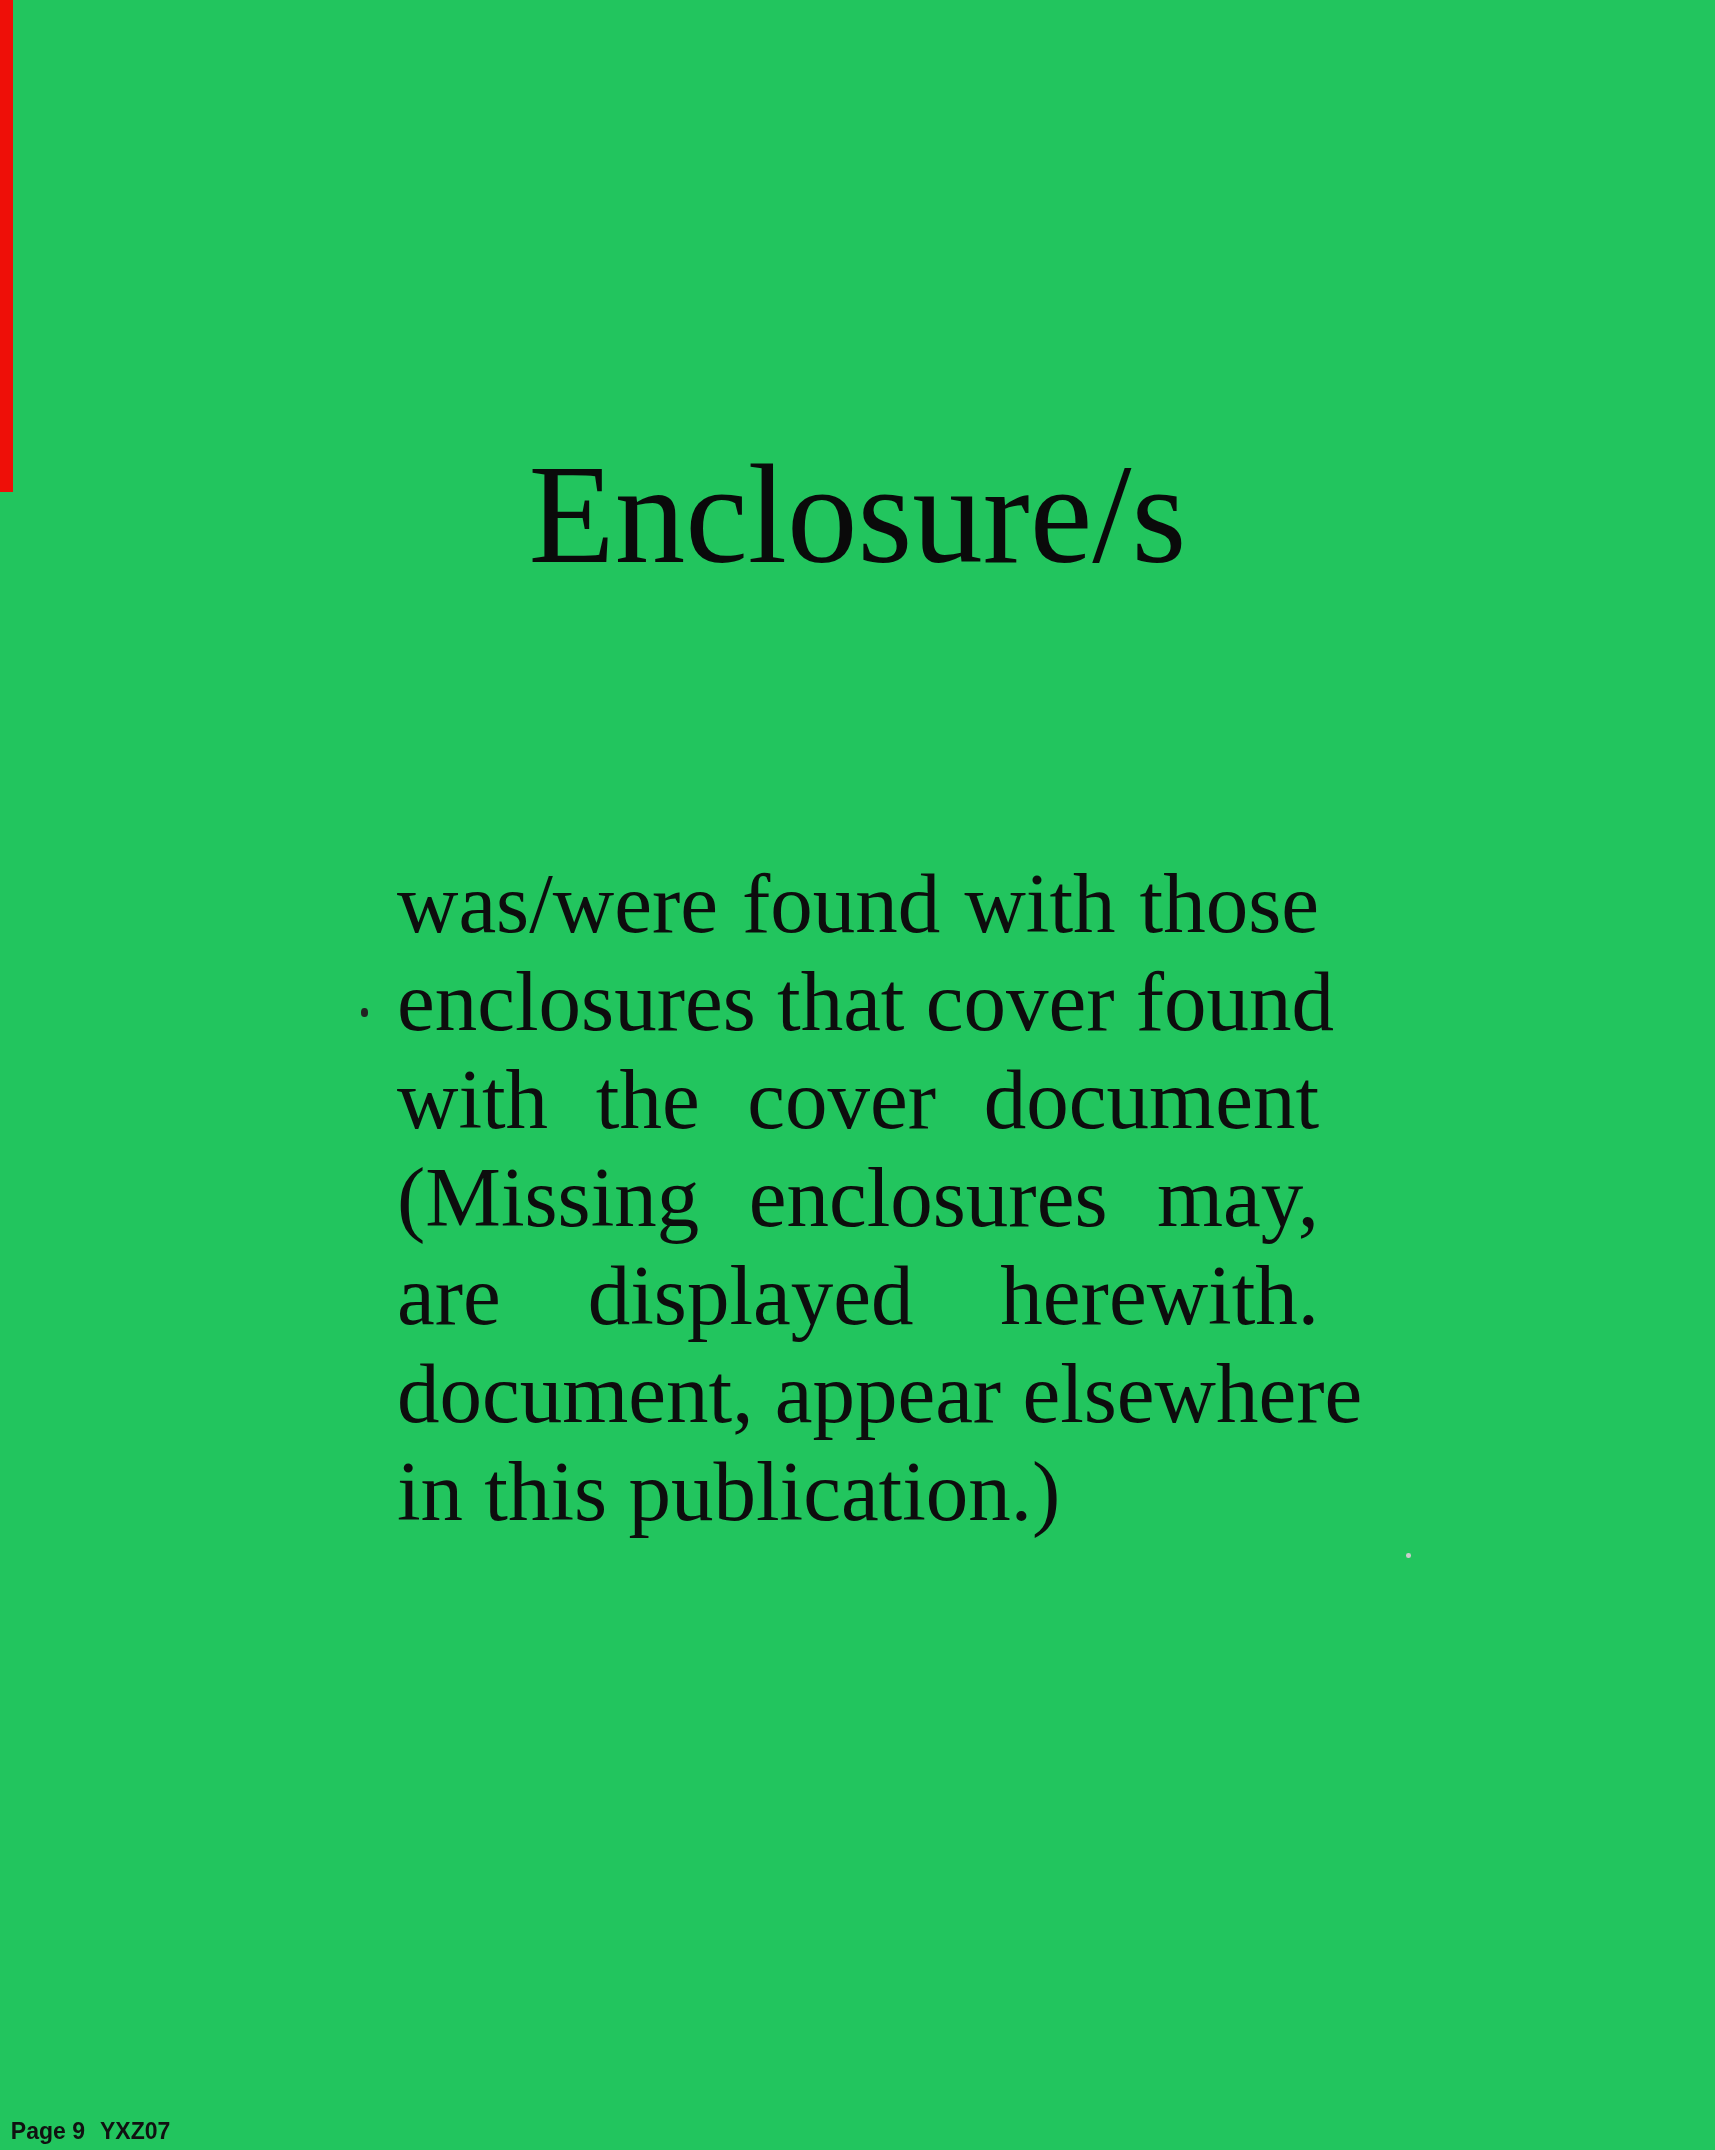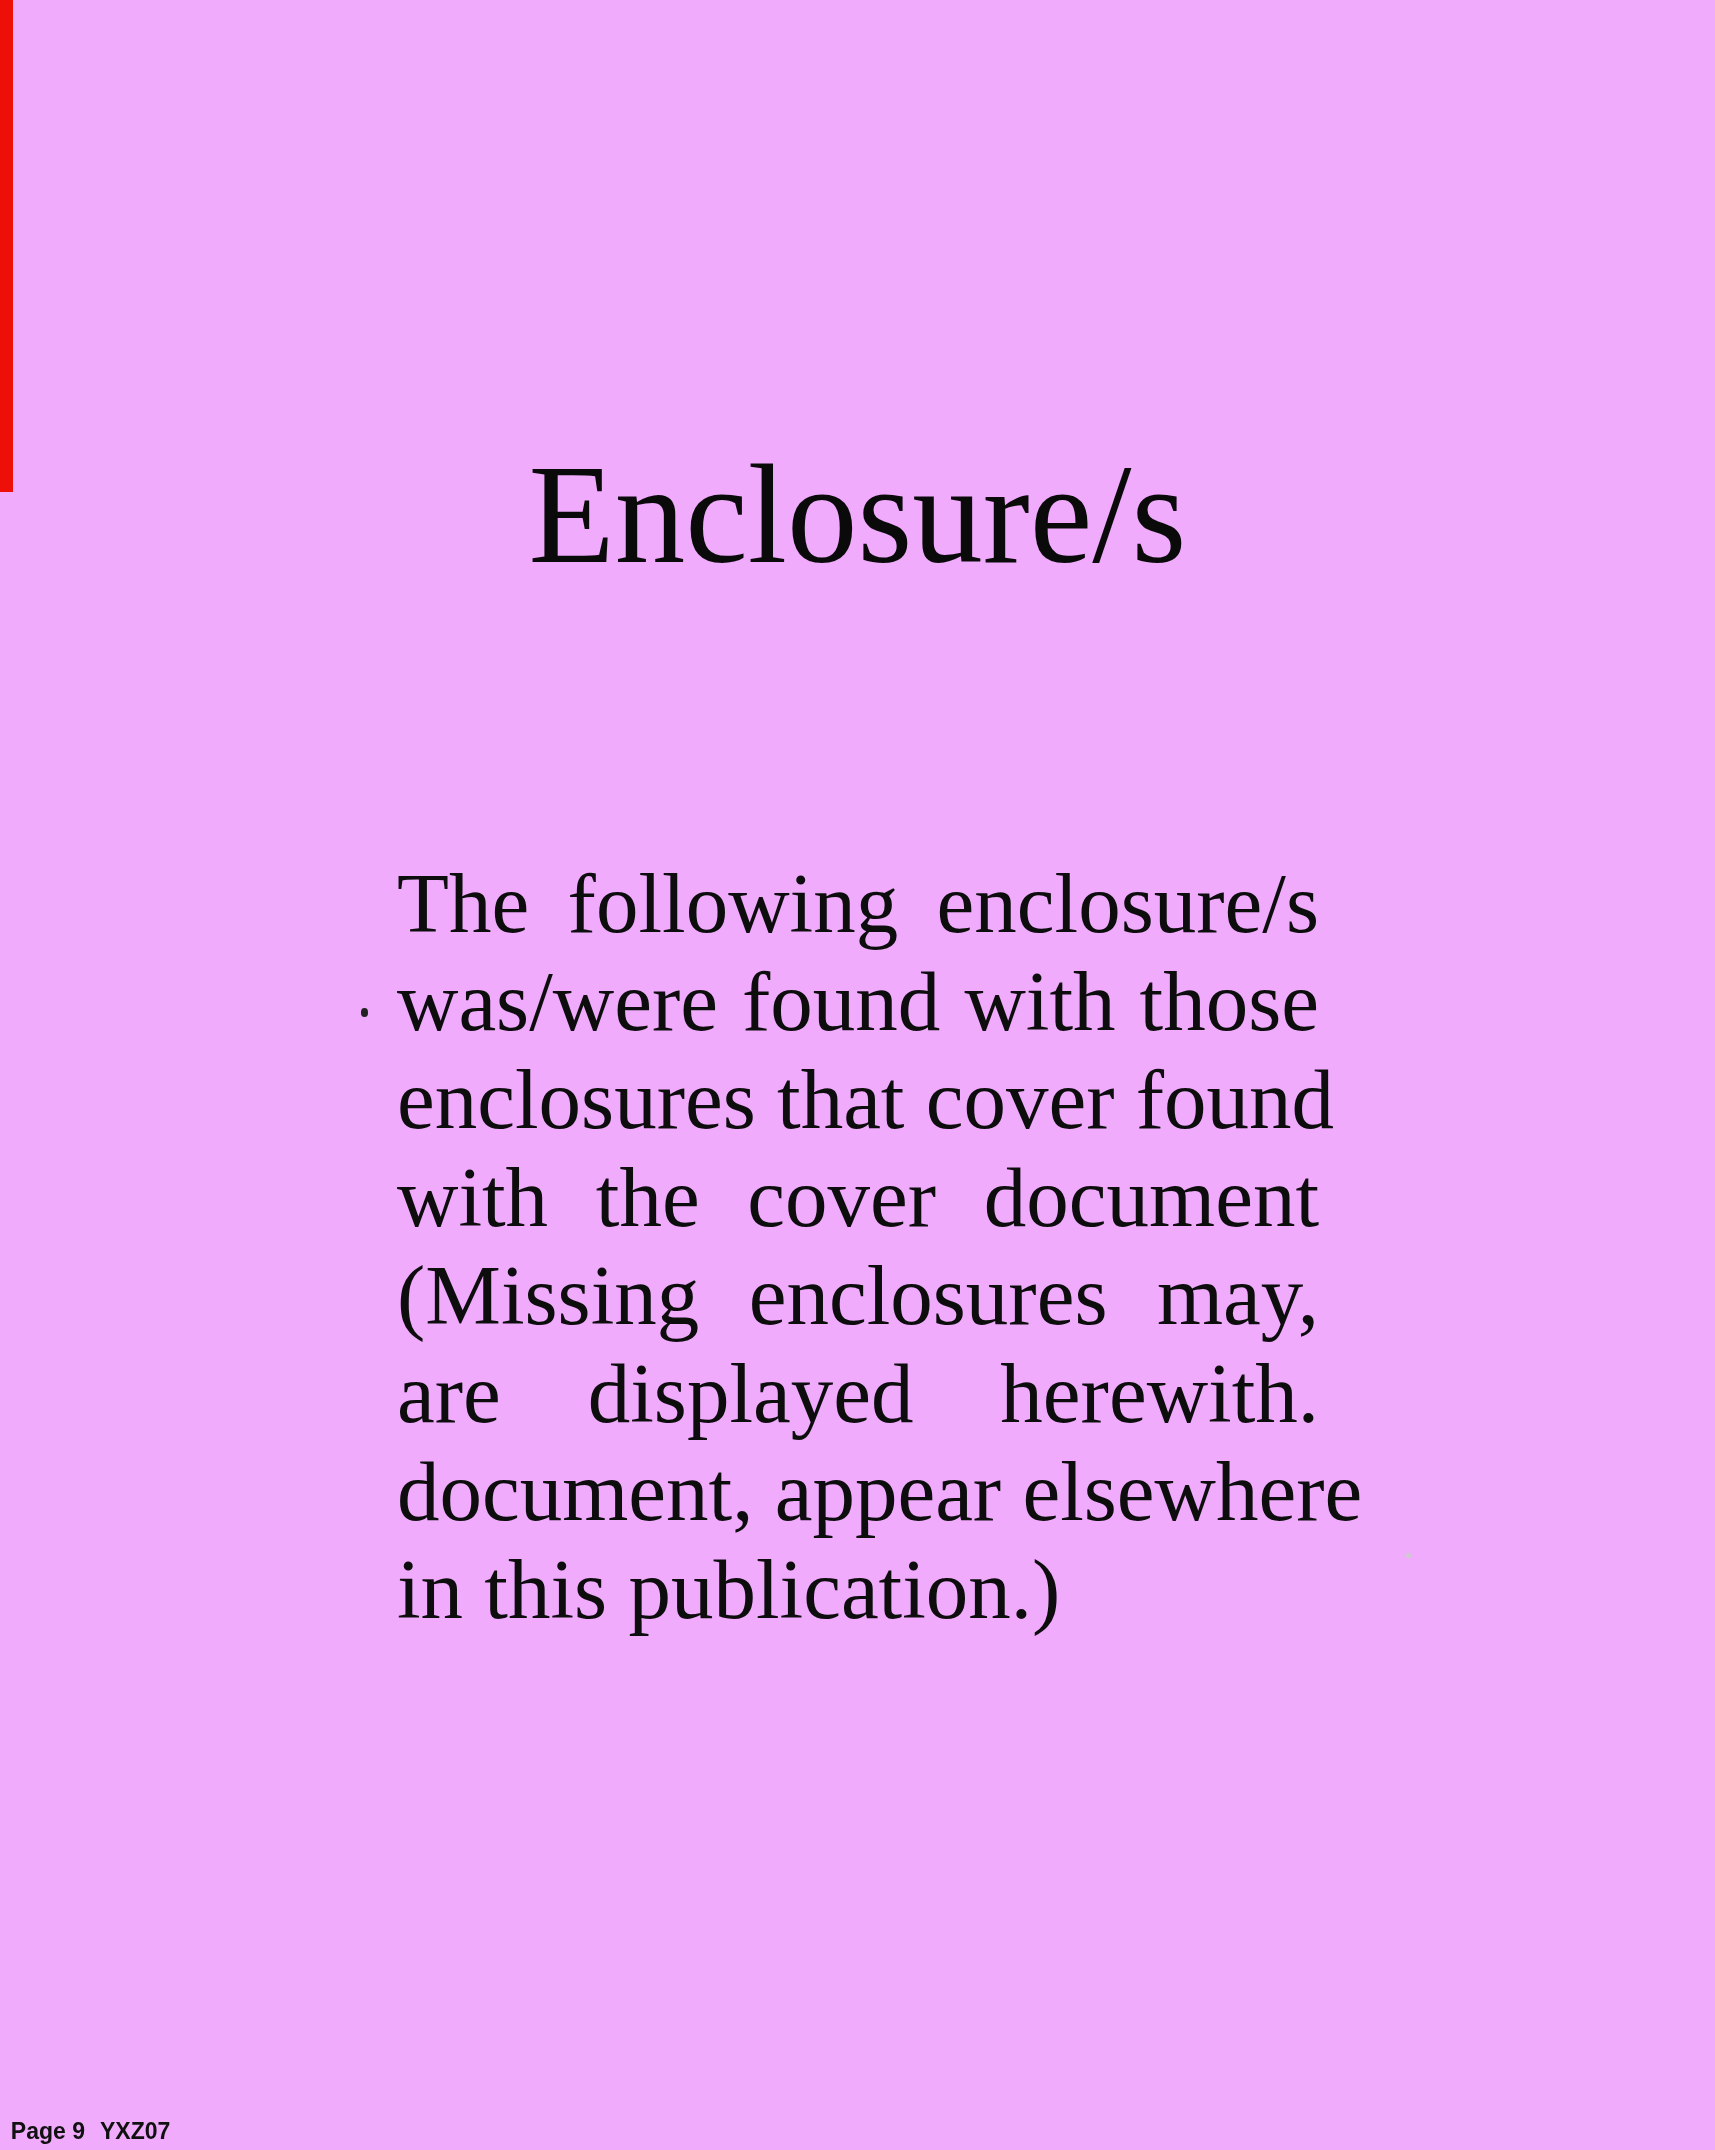--- a/index.html
+++ b/index.html
@@ -5,21 +5,21 @@
 <style>
   html, body {
     margin: 0;
     padding: 0;
     background: #ffffff;
   }
   .page {
     position: relative;
     width: 1715px;
     height: 2151px;
-    background: #f0abfc;
+    background: #22c55e;
     overflow: hidden;
     font-family: "Liberation Serif", serif;
   }
   
   .red-bar {
     position: absolute;
     left: 0;
     top: 0;
     width: 12.8px;
     height: 492px;
@@ -98,21 +98,20 @@
 
 <div class="page">
 
   <div class="red-bar" style="background: rgb(238, 15, 8);"></div>
 
   <h1 class="doc-title">Enclosure/s</h1>
 
   <div class="stray-dot" style="background: rgb(34, 34, 34);"></div>
 
   <div class="body-block">
-    <div class="body-line">The following enclosure/s</div>
     <div class="body-line">was/were found with those</div>
     <div class="body-line">enclosures that cover found</div>
     <div class="body-line">with the cover document</div>
     <div class="body-line">(Missing enclosures may,</div>
     <div class="body-line">are  displayed herewith.</div>
     <div class="body-line">document, appear elsewhere</div>
     <div class="body-line last">in this publication.)</div>
   </div>
 
   <div class="faint-dot" style="background: rgb(204, 204, 204);"></div>

